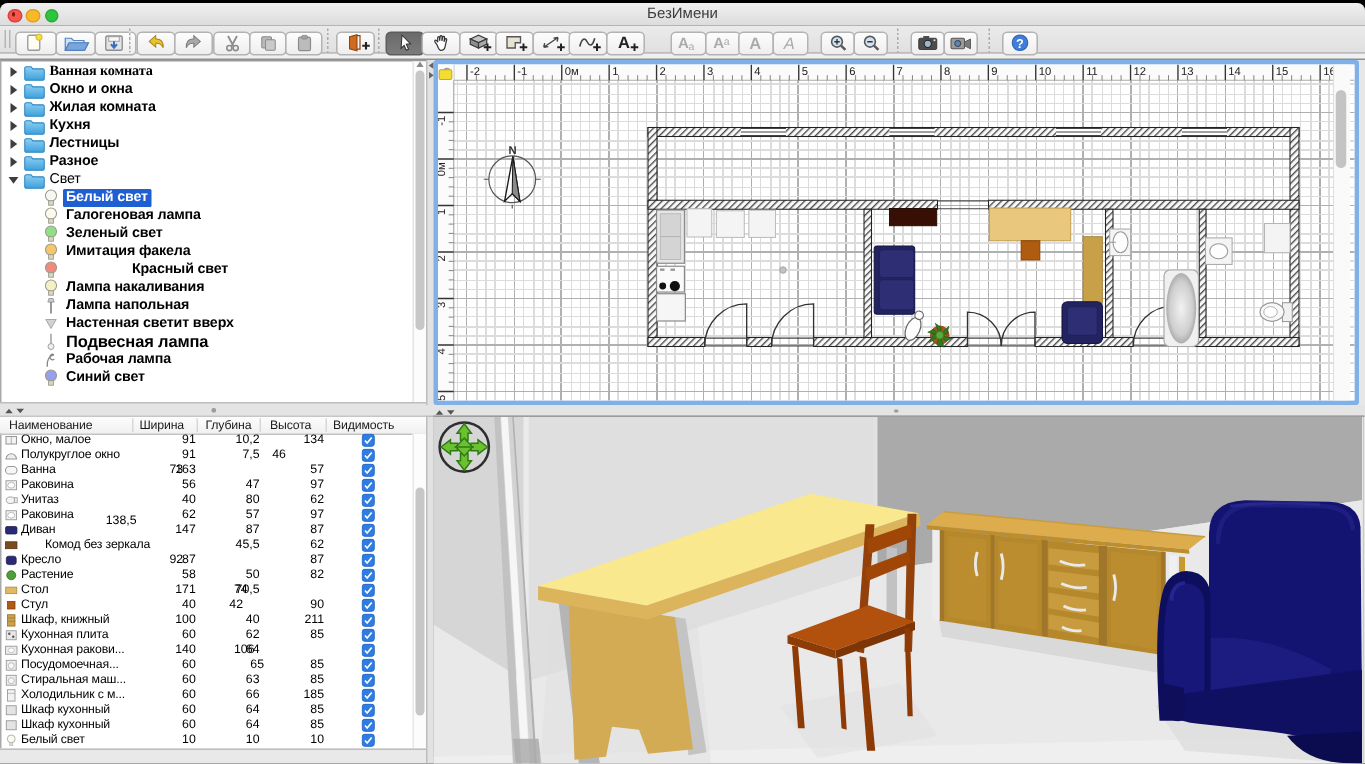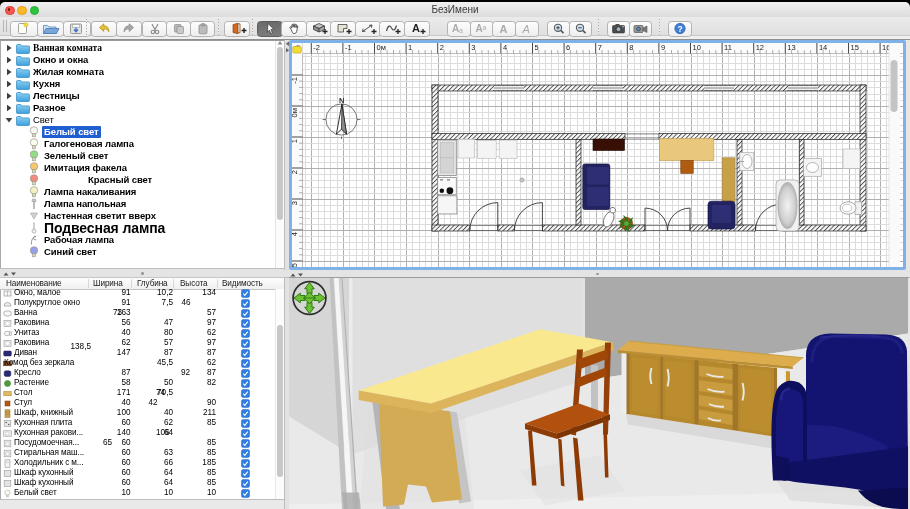--- a/index.html
+++ b/index.html
@@ -320,21 +320,21 @@
   </svg>
 <div class="abs" style="left:44px;top:198px;font-size:9.5px;font-weight:bold;color:#000;line-height:12px;letter-spacing:-0.1px;">Лампа напольная</div>
 <svg class="abs" style="left:29px;top:210px" width="10" height="12" viewBox="0 0 10 12">
     <path d="M1.5 3 H8.5 L5 9 Z" fill="#d2d2d2" stroke="#a0a0a0" stroke-width="0.6"></path>
   </svg>
 <div class="abs" style="left:44px;top:210px;font-size:9.5px;font-weight:bold;color:#000;line-height:12px;letter-spacing:-0.1px;">Настенная светит вверх</div>
 <svg class="abs" style="left:29px;top:222px" width="10" height="12" viewBox="0 0 10 12">
     <path d="M5 0.5 V7" stroke="#888" stroke-width="0.8"></path>
     <circle cx="5" cy="9" r="2" fill="#eee" stroke="#999" stroke-width="0.6"></circle>
   </svg>
-<div class="abs" style="left:44px;top:222px;font-size:14px;font-weight:bold;color:#000;line-height:12px;letter-spacing:-0.1px;">Подвесная лампа</div>
+<div class="abs" style="left:44px;top:222px;font-size:11px;font-weight:bold;color:#000;line-height:12px;letter-spacing:-0.1px;">Подвесная лампа</div>
 <svg class="abs" style="left:29px;top:234px" width="10" height="12" viewBox="0 0 10 12">
     <path d="M2.5 10.5 C2 6 4 3 7 2.5 M7 2.5 a1.8 1.8 0 1 0 0.2 3" fill="none" stroke="#888" stroke-width="0.9"></path>
   </svg>
 <div class="abs" style="left:44px;top:234px;font-size:9.5px;font-weight:bold;color:#000;line-height:12px;letter-spacing:-0.1px;">Рабочая лампа</div>
 <svg class="abs" style="left:29px;top:246px" width="10" height="12" viewBox="0 0 10 12">
     <circle cx="5" cy="4.4" r="3.7" fill="#96a0ec" stroke="#9a9a8a" stroke-width="0.7"></circle>
     <rect x="3.4" y="7.8" width="3.2" height="3" fill="#d8d8c0" stroke="#9a9a8a" stroke-width="0.6"></rect>
   </svg>
 <div class="abs" style="left:44px;top:246px;font-size:9.5px;font-weight:bold;color:#000;line-height:12px;letter-spacing:-0.1px;">Синий свет</div>
 <div class="abs" style="left:0;top:268px;width:284px;height:10px;background:#e4e4e4;
@@ -433,34 +433,34 @@
 <div class="abs" style="left:70.5px;top:348.0px;width:60px;text-align:right;font-size:8.2px;color:#000;line-height:10px;">147</div>
 <div class="abs" style="left:113px;top:348.0px;width:60px;text-align:right;font-size:8.2px;color:#000;line-height:10px;">87</div>
 <div class="abs" style="left:156px;top:348.0px;width:60px;text-align:right;font-size:8.2px;color:#000;line-height:10px;">87</div>
 <svg class="abs" style="left:240.5px;top:348.5px" width="9" height="9" viewBox="0 0 9 9">
 <rect x="0.4" y="0.4" width="8.2" height="8.2" rx="2" fill="#2f7ce2" stroke="#2263bc" stroke-width="0.5"></rect>
 <path d="M2.3 4.7 L3.8 6.3 L6.8 2.7" fill="none" stroke="#fff" stroke-width="1.1"></path>
   </svg>
 <svg class="abs" style="left:3px;top:358.5px" width="9" height="9" viewBox="0 0 9 9">
     <rect x="0.7" y="2.2" width="7.6" height="4.6" fill="#7a4a20" stroke="#4a2c10" stroke-width="0.5"></rect>
   </svg>
-<div class="abs" style="left:4px;top:358.0px;font-size:8.2px;color:#000;line-height:10px;white-space:nowrap;letter-spacing:-0.1px;">Комод без зеркала</div>
+<div class="abs" style="left:30px;top:358.0px;font-size:8.2px;color:#000;line-height:10px;white-space:nowrap;letter-spacing:-0.1px;">Комод без зеркала</div>
 <div class="abs" style="left:70.5px;top:342px;width:60px;text-align:left;font-size:8.2px;color:#000;line-height:10px;">138,5</div>
 <div class="abs" style="left:113px;top:358.0px;width:60px;text-align:right;font-size:8.2px;color:#000;line-height:10px;">45,5</div>
 <div class="abs" style="left:156px;top:358.0px;width:60px;text-align:right;font-size:8.2px;color:#000;line-height:10px;">62</div>
 <svg class="abs" style="left:240.5px;top:358.5px" width="9" height="9" viewBox="0 0 9 9">
 <rect x="0.4" y="0.4" width="8.2" height="8.2" rx="2" fill="#2f7ce2" stroke="#2263bc" stroke-width="0.5"></rect>
 <path d="M2.3 4.7 L3.8 6.3 L6.8 2.7" fill="none" stroke="#fff" stroke-width="1.1"></path>
   </svg>
 <svg class="abs" style="left:3px;top:368.5px" width="9" height="9" viewBox="0 0 9 9">
     <rect x="1.2" y="1.8" width="6.6" height="5.6" rx="1.6" fill="#2a2a74" stroke="#1a1a50" stroke-width="0.5"></rect>
   </svg>
 <div class="abs" style="left:14px;top:368.0px;font-size:8.2px;color:#000;line-height:10px;white-space:nowrap;letter-spacing:-0.1px;">Кресло</div>
 <div class="abs" style="left:70.5px;top:368.0px;width:60px;text-align:right;font-size:8.2px;color:#000;line-height:10px;">87</div>
-<div class="abs" style="left:130px;top:368.0px;width:60px;text-align:right;font-size:8.2px;color:#000;line-height:10px;">92</div>
+<div class="abs" style="left:113px;top:368.0px;width:60px;text-align:left;font-size:8.2px;color:#000;line-height:10px;">92</div>
 <div class="abs" style="left:156px;top:368.0px;width:60px;text-align:right;font-size:8.2px;color:#000;line-height:10px;">87</div>
 <svg class="abs" style="left:240.5px;top:368.5px" width="9" height="9" viewBox="0 0 9 9">
 <rect x="0.4" y="0.4" width="8.2" height="8.2" rx="2" fill="#2f7ce2" stroke="#2263bc" stroke-width="0.5"></rect>
 <path d="M2.3 4.7 L3.8 6.3 L6.8 2.7" fill="none" stroke="#fff" stroke-width="1.1"></path>
   </svg>
 <svg class="abs" style="left:3px;top:378.5px" width="9" height="9" viewBox="0 0 9 9">
     <circle cx="4.5" cy="4.5" r="3" fill="#4e9e3a" stroke="#2c6c1c" stroke-width="0.5"></circle>
   </svg>
 <div class="abs" style="left:14px;top:378.0px;font-size:8.2px;color:#000;line-height:10px;white-space:nowrap;letter-spacing:-0.1px;">Растение</div>
 <div class="abs" style="left:70.5px;top:378.0px;width:60px;text-align:right;font-size:8.2px;color:#000;line-height:10px;">58</div>
@@ -479,21 +479,21 @@
 <div class="abs" style="left:156px;top:388.0px;width:60px;text-align:left;font-size:8.2px;color:#000;line-height:10px;">74</div>
 <svg class="abs" style="left:240.5px;top:388.5px" width="9" height="9" viewBox="0 0 9 9">
 <rect x="0.4" y="0.4" width="8.2" height="8.2" rx="2" fill="#2f7ce2" stroke="#2263bc" stroke-width="0.5"></rect>
 <path d="M2.3 4.7 L3.8 6.3 L6.8 2.7" fill="none" stroke="#fff" stroke-width="1.1"></path>
   </svg>
 <svg class="abs" style="left:3px;top:398.5px" width="9" height="9" viewBox="0 0 9 9">
     <rect x="2" y="2" width="5" height="5" fill="#b05a14" stroke="#7c3c08" stroke-width="0.5"></rect>
   </svg>
 <div class="abs" style="left:14px;top:398.0px;font-size:8.2px;color:#000;line-height:10px;white-space:nowrap;letter-spacing:-0.1px;">Стул</div>
 <div class="abs" style="left:70.5px;top:398.0px;width:60px;text-align:right;font-size:8.2px;color:#000;line-height:10px;">40</div>
-<div class="abs" style="left:123px;top:398.0px;width:60px;text-align:center;font-size:8.2px;color:#000;line-height:10px;">42</div>
+<div class="abs" style="left:102px;top:398.0px;width:60px;text-align:right;font-size:8.2px;color:#000;line-height:10px;">42</div>
 <div class="abs" style="left:156px;top:398.0px;width:60px;text-align:right;font-size:8.2px;color:#000;line-height:10px;">90</div>
 <svg class="abs" style="left:240.5px;top:398.5px" width="9" height="9" viewBox="0 0 9 9">
 <rect x="0.4" y="0.4" width="8.2" height="8.2" rx="2" fill="#2f7ce2" stroke="#2263bc" stroke-width="0.5"></rect>
 <path d="M2.3 4.7 L3.8 6.3 L6.8 2.7" fill="none" stroke="#fff" stroke-width="1.1"></path>
   </svg>
 <svg class="abs" style="left:3px;top:408.5px" width="9" height="9" viewBox="0 0 9 9">
     <rect x="2" y="0.8" width="5" height="7.6" fill="#cda14c" stroke="#8c6c28" stroke-width="0.5"></rect>
     <path d="M2 3 h5 M2 5.2 h5" stroke="#8c6c28" stroke-width="0.4"></path>
   </svg>
 <div class="abs" style="left:14px;top:408.0px;font-size:8.2px;color:#000;line-height:10px;white-space:nowrap;letter-spacing:-0.1px;">Шкаф, книжный</div>
@@ -528,21 +528,21 @@
 <svg class="abs" style="left:240.5px;top:428.5px" width="9" height="9" viewBox="0 0 9 9">
 <rect x="0.4" y="0.4" width="8.2" height="8.2" rx="2" fill="#2f7ce2" stroke="#2263bc" stroke-width="0.5"></rect>
 <path d="M2.3 4.7 L3.8 6.3 L6.8 2.7" fill="none" stroke="#fff" stroke-width="1.1"></path>
   </svg>
 <svg class="abs" style="left:3px;top:438.5px" width="9" height="9" viewBox="0 0 9 9">
     <rect x="1.2" y="1.2" width="6.6" height="6.6" fill="#eee" stroke="#999" stroke-width="0.6"></rect>
     <circle cx="4.5" cy="4.8" r="2" fill="#f8f8f8" stroke="#aaa" stroke-width="0.5"></circle>
   </svg>
 <div class="abs" style="left:14px;top:438.0px;font-size:8.2px;color:#000;line-height:10px;white-space:nowrap;letter-spacing:-0.1px;">Посудомоечная...</div>
 <div class="abs" style="left:70.5px;top:438.0px;width:60px;text-align:right;font-size:8.2px;color:#000;line-height:10px;">60</div>
-<div class="abs" style="left:103px;top:438.0px;width:60px;text-align:left;font-size:8.2px;color:#000;line-height:10px;">65</div>
+<div class="abs" style="left:116px;top:438.0px;width:60px;text-align:right;font-size:8.2px;color:#000;line-height:10px;">65</div>
 <div class="abs" style="left:156px;top:438.0px;width:60px;text-align:right;font-size:8.2px;color:#000;line-height:10px;">85</div>
 <svg class="abs" style="left:240.5px;top:438.5px" width="9" height="9" viewBox="0 0 9 9">
 <rect x="0.4" y="0.4" width="8.2" height="8.2" rx="2" fill="#2f7ce2" stroke="#2263bc" stroke-width="0.5"></rect>
 <path d="M2.3 4.7 L3.8 6.3 L6.8 2.7" fill="none" stroke="#fff" stroke-width="1.1"></path>
   </svg>
 <svg class="abs" style="left:3px;top:448.5px" width="9" height="9" viewBox="0 0 9 9">
     <rect x="1.2" y="1.2" width="6.6" height="6.6" fill="#eee" stroke="#999" stroke-width="0.6"></rect>
     <circle cx="4.5" cy="4.8" r="2" fill="#f8f8f8" stroke="#aaa" stroke-width="0.5"></circle>
   </svg>
 <div class="abs" style="left:14px;top:448.0px;font-size:8.2px;color:#000;line-height:10px;white-space:nowrap;letter-spacing:-0.1px;">Стиральная маш...</div>

